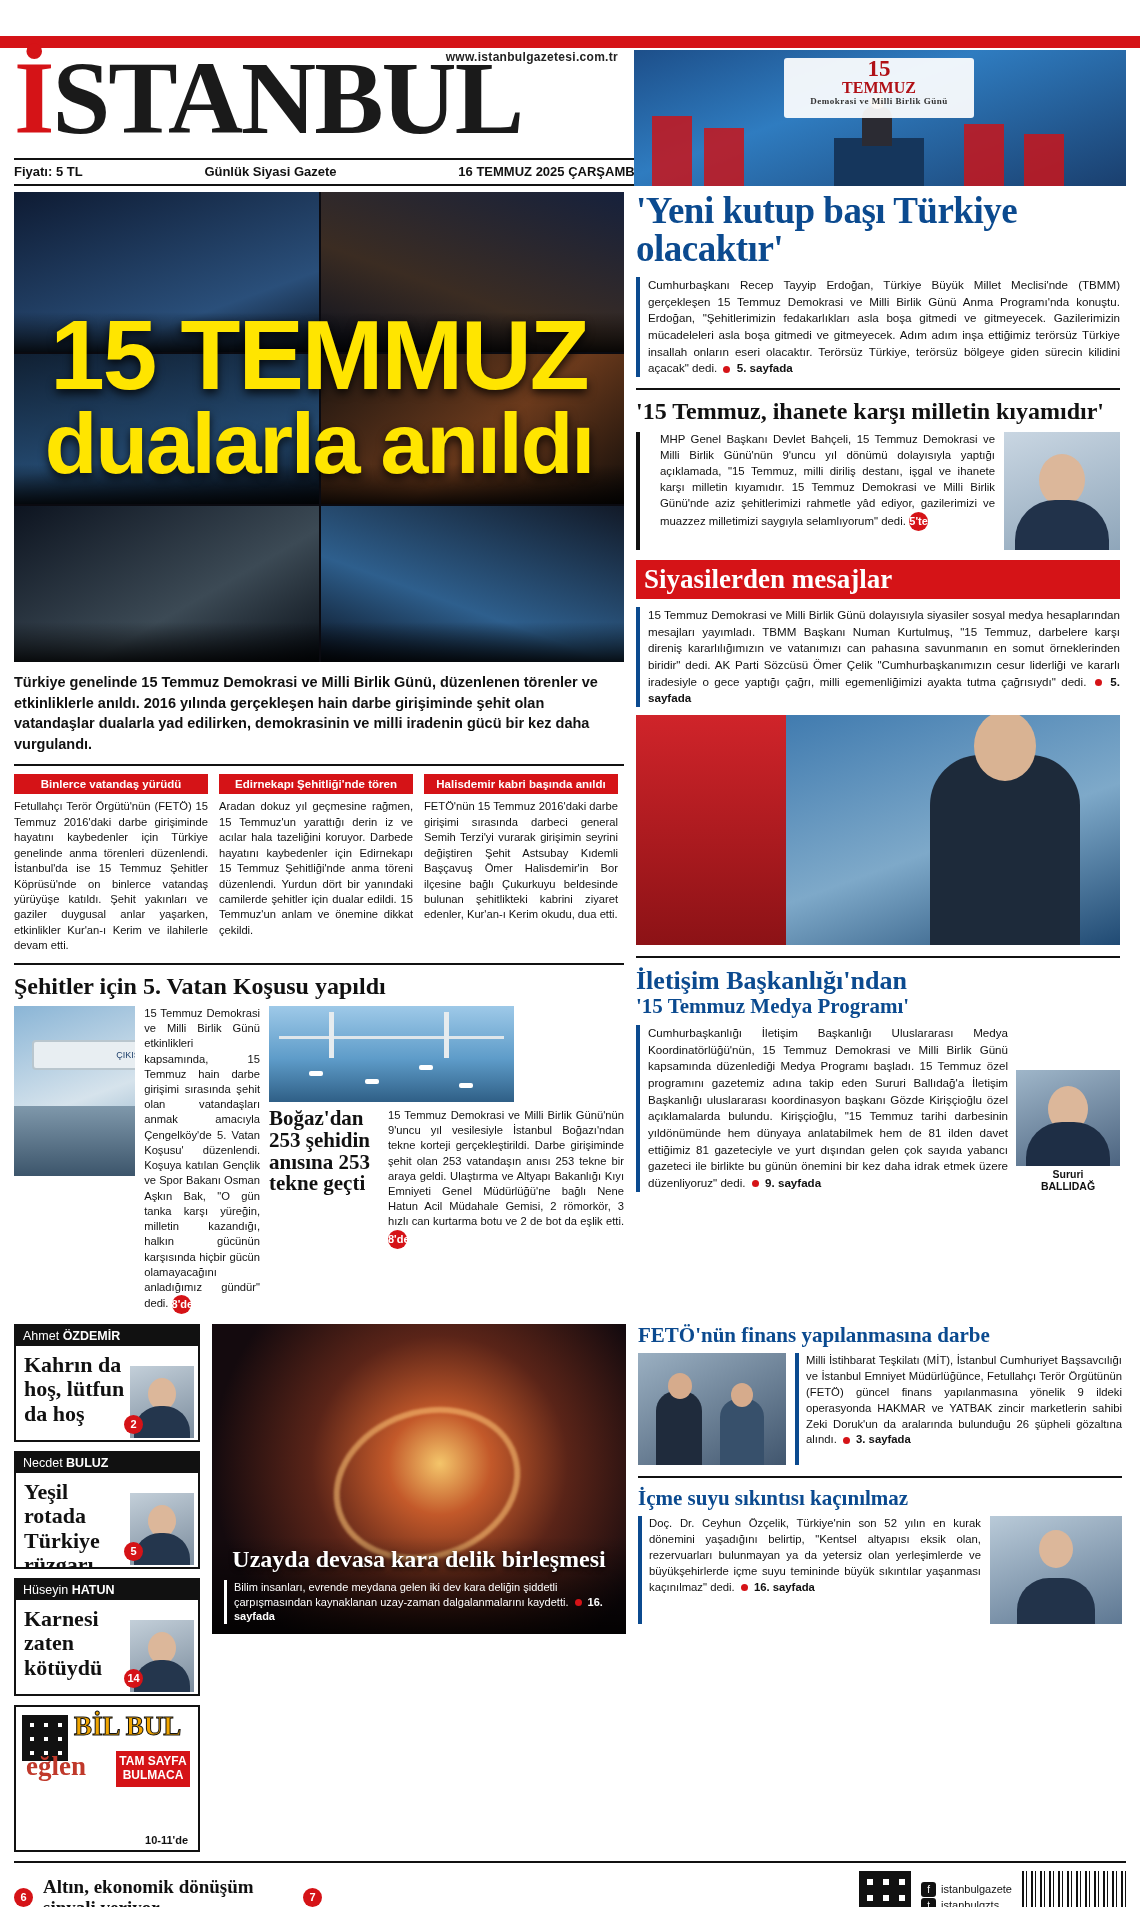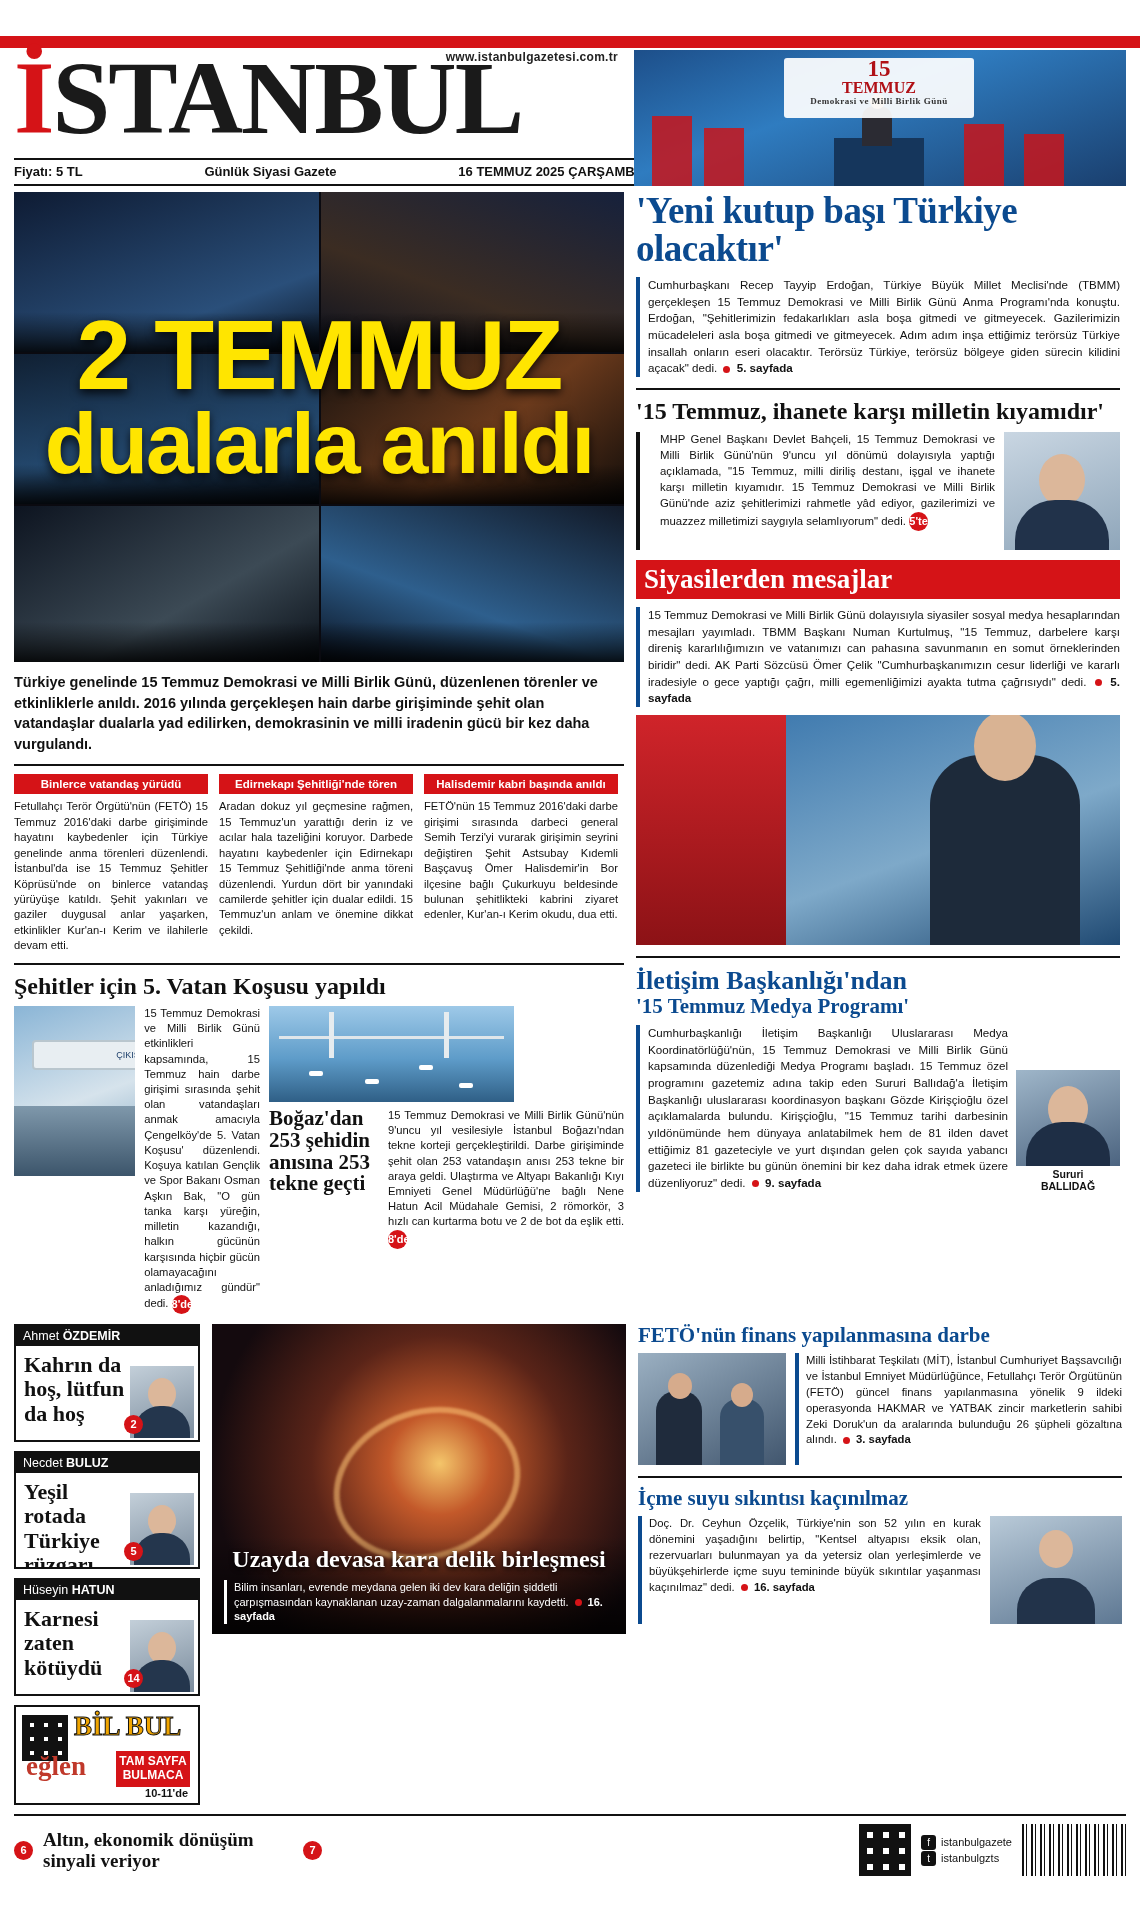--- a/index.html
+++ b/index.html
@@ -158,21 +158,21 @@
 
   .col-author { border:2px solid #111; margin-bottom:9px; position:relative; height:118px; overflow:hidden; }
   .col-author .nameband { background:#111; color:#fff; font-size:12.5px; padding:3px 7px; }
   .col-author .nameband b { font-weight:bold; }
   .col-author .ttl { font-family:"Liberation Serif", serif; font-weight:bold; font-size:22px; line-height:1.1; padding:7px 8px 0; width:120px;}
   .col-author .ph { position:absolute; right:4px; bottom:2px; width:64px; height:72px; background:linear-gradient(160deg,#c3cfd9,#7b8c9d); }
   .col-author .ph .head{ position:absolute; left:50%; top:12px; transform:translateX(-50%); width:28px; height:32px; border-radius:50%; background:#dcb79a;}
   .col-author .ph .body{ position:absolute; left:50%; bottom:0; transform:translateX(-50%); width:56px; height:32px; border-radius:26px 26px 0 0; background:#24364d;}
   .col-author .pg { position:absolute; left:108px; bottom:6px; }
 
-  .promo { border:2px solid #111; height:100px; position:relative; overflow:hidden; background:#fff;}
+  .promo { border:2px solid #111; height:147px; position:relative; overflow:hidden; background:#fff;}
   .promo .qr { position:absolute; left:6px; top:8px; width:46px; height:46px;
     background:
       linear-gradient(90deg,#111 33%,transparent 33% 66%,#111 66%),
       linear-gradient(180deg,#111 33%,transparent 33% 66%,#111 66%);
     background-size:14px 14px; background-color:#fff; border:3px solid #111;}
   .promo .bil { position:absolute; left:58px; top:4px; font-family:"Liberation Serif", serif; font-weight:bold; font-size:27px; color:#f0a500; -webkit-text-stroke:1px #111;}
   .promo .egl { position:absolute; left:10px; top:44px; font-family:"Liberation Serif", serif; font-weight:bold; font-size:27px; color:#c0392b;}
   .promo .tam { position:absolute; right:8px; top:44px; width:74px; background:#d51317; color:#fff; font-weight:bold; font-size:12px; text-align:center; padding:4px 2px; line-height:1.15;}
   .promo .pgs { position:absolute; right:10px; bottom:4px; font-size:11px; font-weight:bold;}
 
@@ -265,21 +265,21 @@
             <div class="crowd"></div>
           </div>
         <div class="cell h5">
             <div class="crowd"></div>
           </div>
         <div class="cell h6">
             <div class="crowd"></div>
           </div>
 
         <div class="hero-title">
-          <span class="l1">2 TEMMUZ</span>
+          <span class="l1">15 TEMMUZ</span>
           <span class="l2">dualarla anıldı</span>
         </div>
       </div>
 
       <div class="hero-lede">Türkiye genelinde 15 Temmuz Demokrasi ve Milli Birlik Günü, düzenlenen törenler ve etkinliklerle anıldı. 2016 yılında gerçekleşen hain darbe girişiminde şehit olan vatandaşlar dualarla yad edilirken, demokrasinin ve milli iradenin gücü bir kez daha vurgulandı.</div>
 
       <div class="three">
         <div class="col">
           <div class="capbar">Binlerce vatandaş yürüdü</div>
           <div class="body-sm">Fetullahçı Terör Örgütü'nün (FETÖ) 15 Temmuz 2016'daki darbe girişiminde hayatını kaybedenler için Türkiye genelinde anma törenleri düzenlendi. İstanbul'da ise 15 Temmuz Şehitler Köprüsü'nde on binlerce vatandaş yürüyüşe katıldı. Şehit yakınları ve gaziler duygusal anlar yaşarken, etkinlikler Kur'an-ı Kerim ve ilahilerle devam etti.</div>

